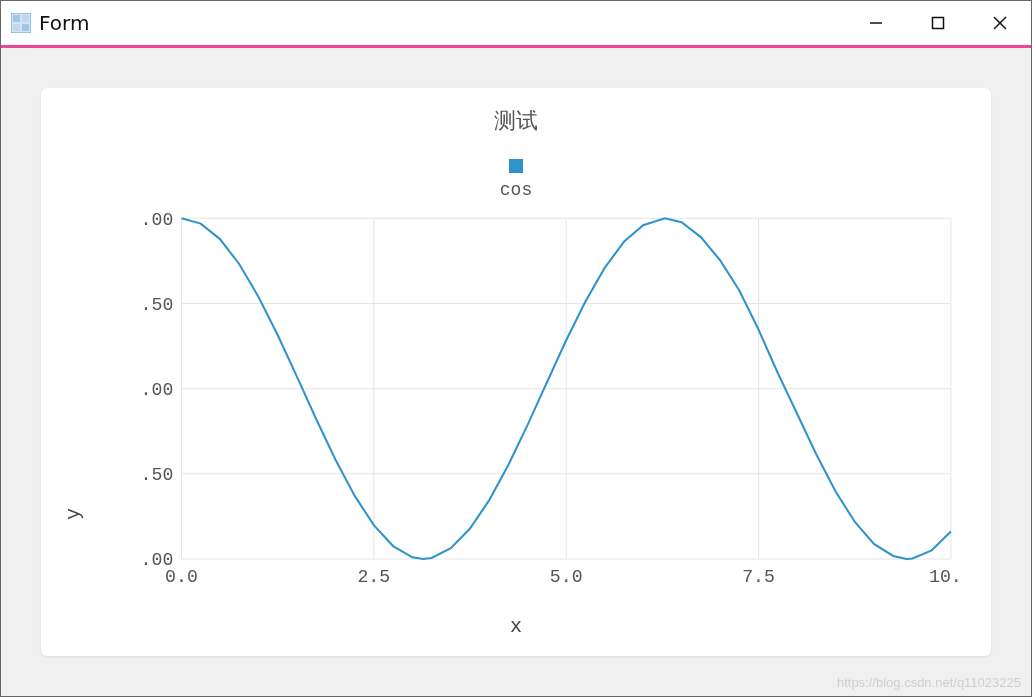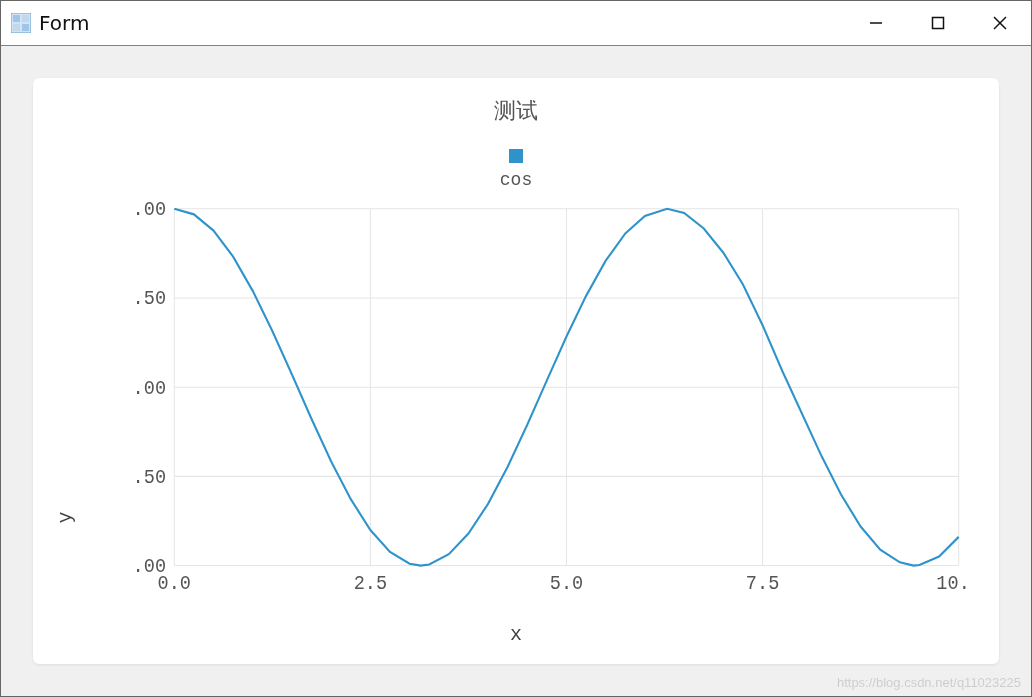--- a/index.html
+++ b/index.html
@@ -19,21 +19,21 @@
     flex-direction: column;
     box-sizing: border-box;
     border: 1px solid #666;
   }
   .titlebar {
     height: 44px;
     background: #ffffff;
     display: flex;
     align-items: center;
     justify-content: space-between;
-    border-bottom: 1px solid #ec4899;
+    border-bottom: 3px solid #ec4899;
   }
   .title-left {
     display: flex;
     align-items: center;
     gap: 8px;
     padding-left: 10px;
   }
   .app-icon {
     width: 20px;
     height: 20px;
@@ -53,21 +53,21 @@
     align-items: center;
     justify-content: center;
     font-size: 18px;
     color: #111;
     cursor: pointer;
   }
   .win-btn svg { display:block; }
   .content {
     flex: 1;
     background: #f0f0f0;
-    padding: 32px;
+    padding: 40px;
     box-sizing: border-box;
     position: relative;
   }
   .chart-card {
     width: 100%;
     height: 100%;
     background: #fff;
     border-radius: 6px;
     box-shadow: 0 1px 3px rgba(0,0,0,0.08);
     position: relative;

